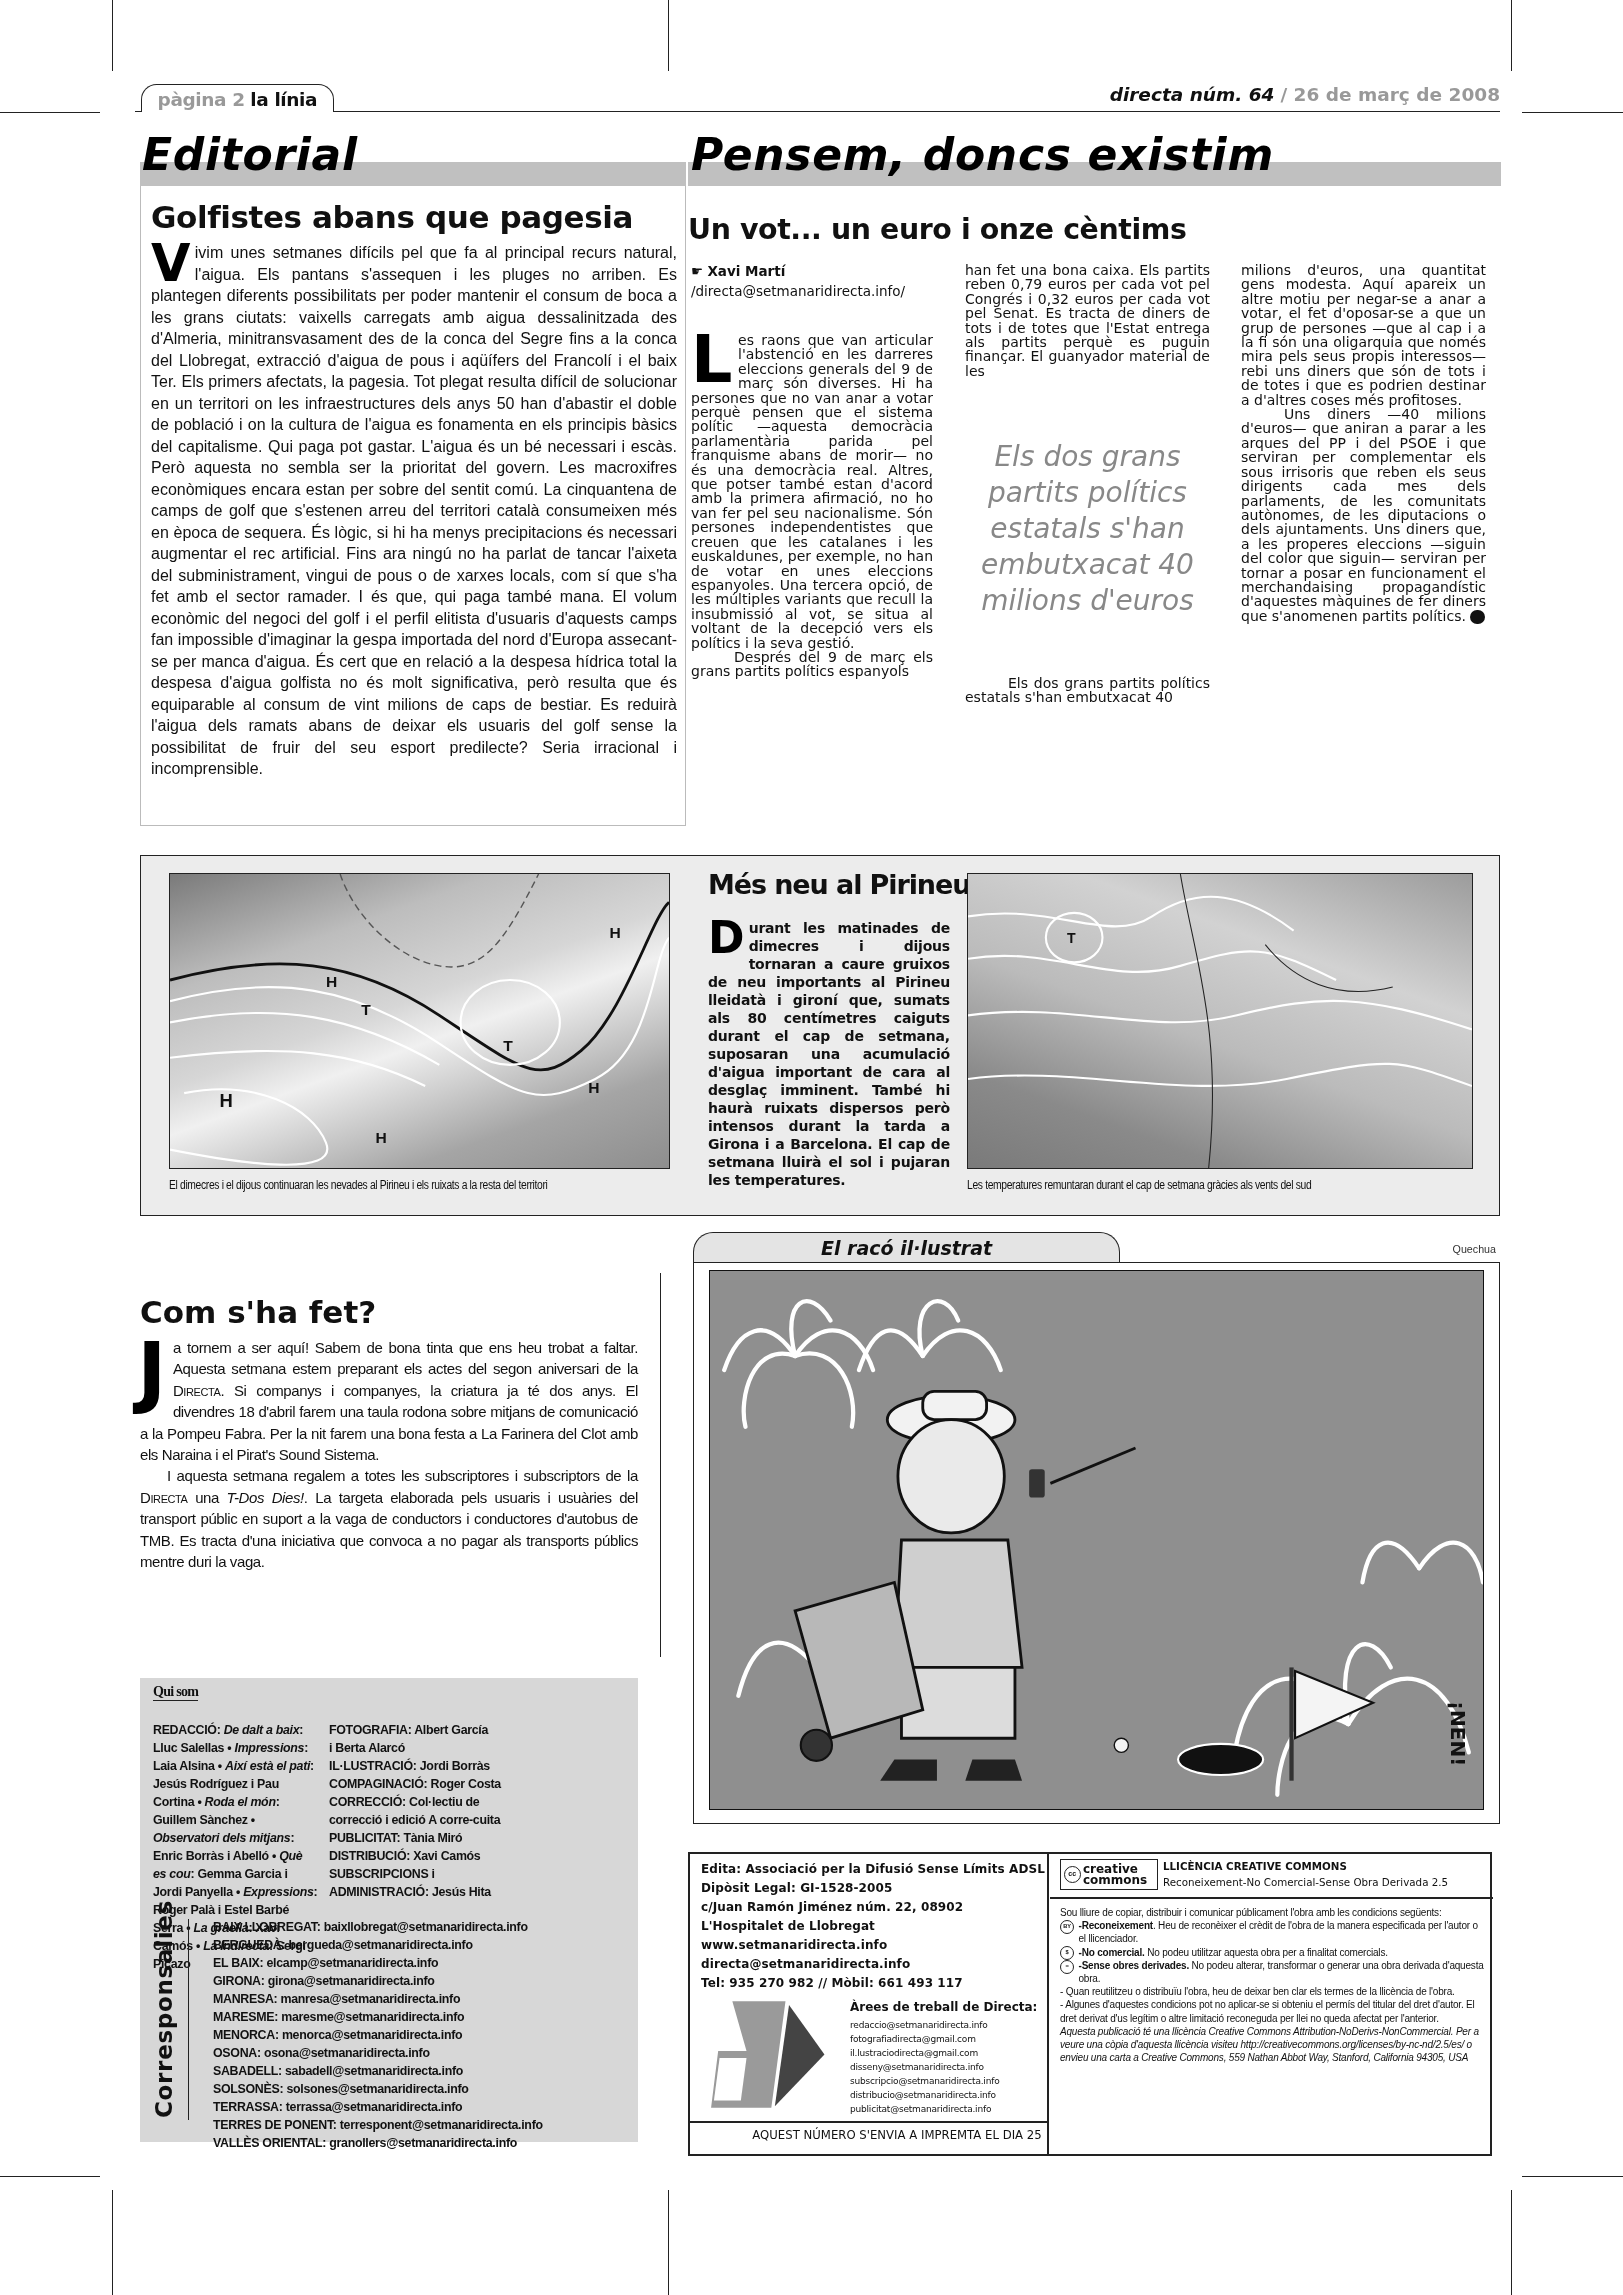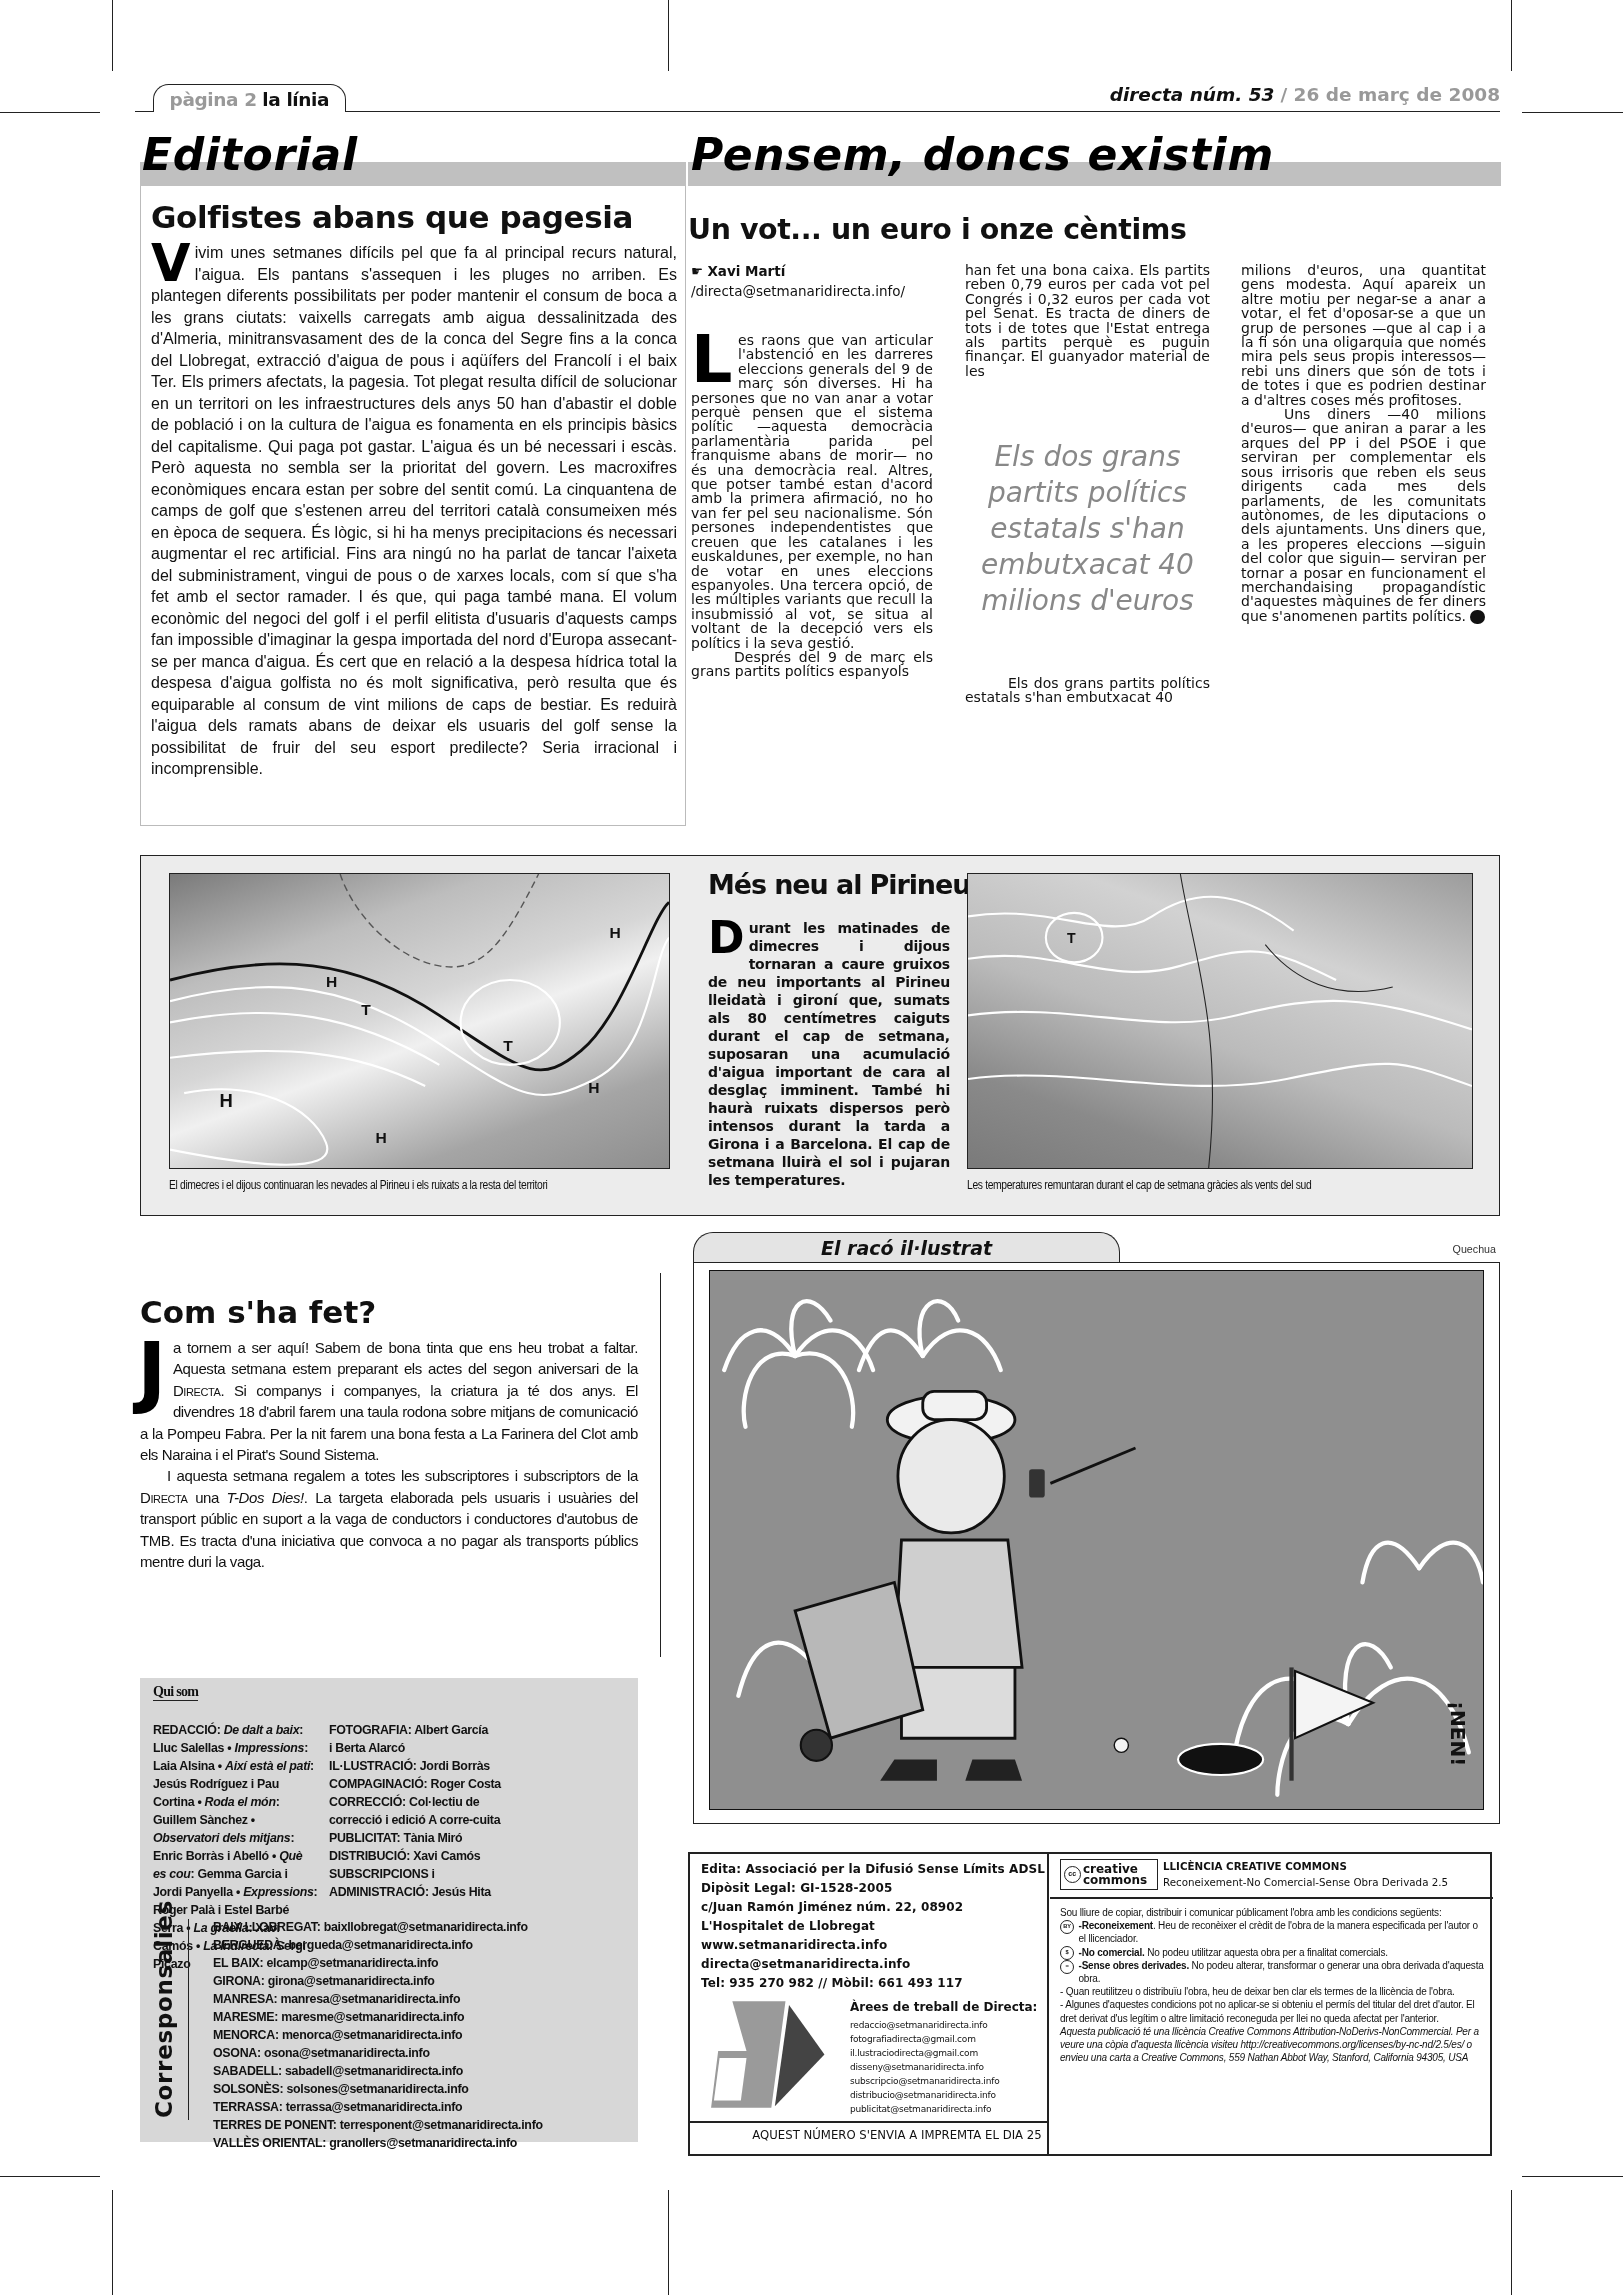--- a/index.html
+++ b/index.html
@@ -4,21 +4,21 @@
 <style>
   * { box-sizing: border-box; margin: 0; padding: 0; }
   html, body { width: 1623px; height: 2295px; background: #ffffff; }
   body { position: relative; font-family: "Liberation Sans", sans-serif; color: #111; overflow: hidden; }
 
   
   .crop { position: absolute; background: #222; }
 
   
   .header-line { position: absolute; left: 135px; top: 111px; width: 1365px; height: 1.4px; background: #222; }
-  .header-tab { position: absolute; left: 153px; top: 84px; width: 193px; height: 28.4px; border: 1.4px solid #222; border-bottom: none; border-radius: 15.6px 15.6px 0 0; background: #fff; display: flex; align-items: flex-end; padding: 0 0 2.8px 15.6px; font-size: 18.5px; font-weight: bold; font-family: "DejaVu Sans", sans-serif; letter-spacing: -0.4px; }
+  .header-tab { position: absolute; left: 141px; top: 84px; width: 193px; height: 28.4px; border: 1.4px solid #222; border-bottom: none; border-radius: 15.6px 15.6px 0 0; background: #fff; display: flex; align-items: flex-end; padding: 0 0 2.8px 15.6px; font-size: 18.5px; font-weight: bold; font-family: "DejaVu Sans", sans-serif; letter-spacing: -0.4px; }
   .header-tab .pg { color: #999; }
   .header-tab .sec { color: #111; margin-left: 5.7px; }
   .header-right { position: absolute; right: 123px; top: 84px; font-size: 18.5px; font-family: "DejaVu Sans", sans-serif; }
   .header-right .issue { font-weight: bold; font-style: italic; color: #111; }
   .header-right .date { color: #999; font-weight: bold; }
 
   
   .sec-bar { position: absolute; height: 24px; background: #c0c0c0; }
   .sec-title { position: absolute; font-family: "DejaVu Sans", sans-serif; font-weight: 900; font-style: italic; font-size: 44px; letter-spacing: 0.7px; color: #000; }
 
@@ -121,21 +121,21 @@
 <div class="crop" style="left:1511px;top:2190px;width:0.7px;height:105px;"></div>
 <div class="crop" style="left:0;top:2176px;width:100px;height:0.7px;"></div>
 <div class="crop" style="left:1522px;top:2176px;width:102px;height:0.7px;"></div>
 
 <div class="header-line"></div>
 <div class="header-tab">
   <span class="pg">pàgina 2</span>
   <span class="sec">la línia</span>
 </div>
 <div class="header-right">
-  <span class="issue">directa núm. 53</span>
+  <span class="issue">directa núm. 64</span>
   <span class="date">/ 26 de març de 2008</span>
 </div>
 
 <div class="sec-bar" style="left:140px;top:162px;width:546px;"></div>
 <div class="sec-title" style="left:142px;top:129px;">Editorial</div>
 <div class="editorial-box"></div>
 <div class="ed-headline">Golfistes abans que pagesia</div>
 <div class="ed-body">
   <span class="dropcap">V</span><span>ivim unes setmanes difícils pel que fa al principal recurs natural, l'aigua. Els pantans s'assequen i les pluges no arriben. Es plantegen diferents possibilitats per poder mantenir el consum de boca a les grans ciutats: vaixells carregats amb aigua dessalinitzada des d'Almeria, minitransvasament des de la conca del Segre fins a la conca del Llobregat, extracció d'aigua de pous i aqüífers del Francolí i el baix Ter. Els primers afectats, la pagesia. Tot plegat resulta difícil de solucionar en un territori on les infraestructures dels anys 50 han d'abastir el doble de població i on la cultura de l'aigua es fonamenta en els principis bàsics del capitalisme. Qui paga pot gastar. L'aigua és un bé necessari i escàs. Però aquesta no sembla ser la prioritat del govern. Les macroxifres econòmiques encara estan per sobre del sentit comú. La cinquantena de camps de golf que s'estenen arreu del territori català consumeixen més en època de sequera. És lògic, si hi ha menys precipitacions és necessari augmentar el rec artificial. Fins ara ningú no ha parlat de tancar l'aixeta del subministrament, vingui de pous o de xarxes locals, com sí que s'ha fet amb el sector ramader. I és que, qui paga també mana. El volum econòmic del negoci del golf i el perfil elitista d'usuaris d'aquests camps fan impossible d'imaginar la gespa importada del nord d'Europa assecant-se per manca d'aigua. És cert que en relació a la despesa hídrica total la despesa d'aigua golfista no és molt significativa, però resulta que és equiparable al consum de vint milions de caps de bestiar. Es reduirà l'aigua dels ramats abans de deixar els usuaris del golf sense la possibilitat de fruir del seu esport predilecte? Seria irracional i incomprensible.</span>
 </div>

